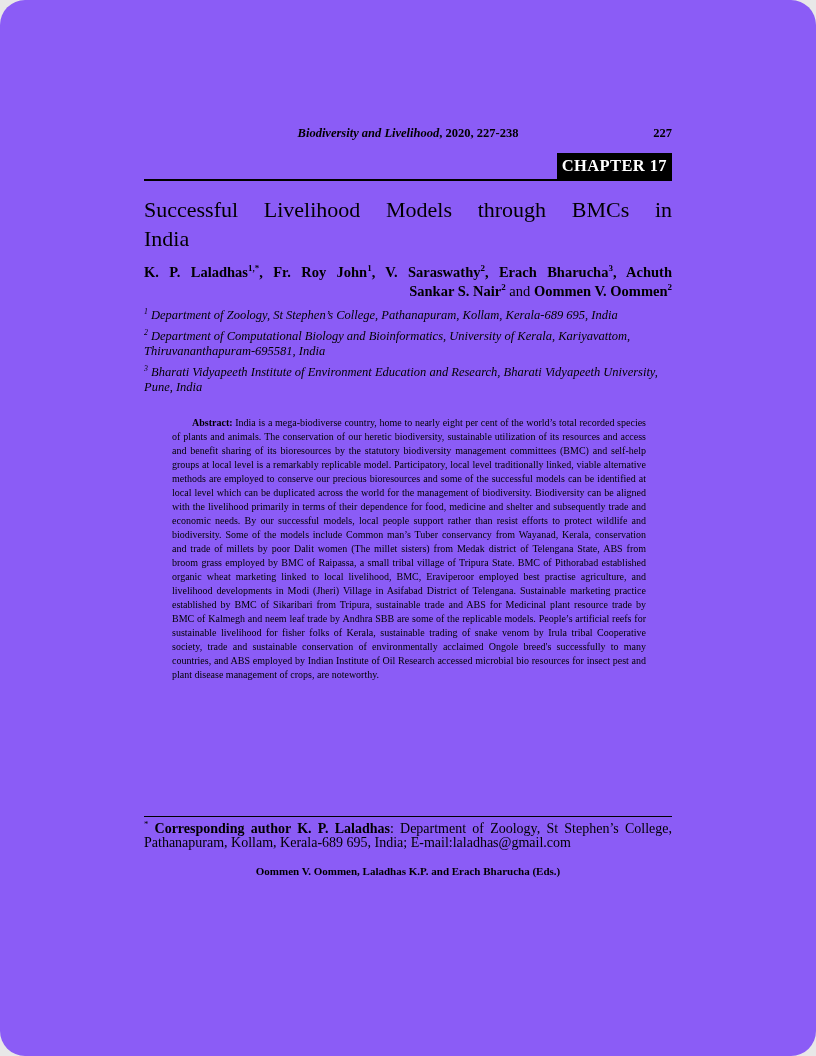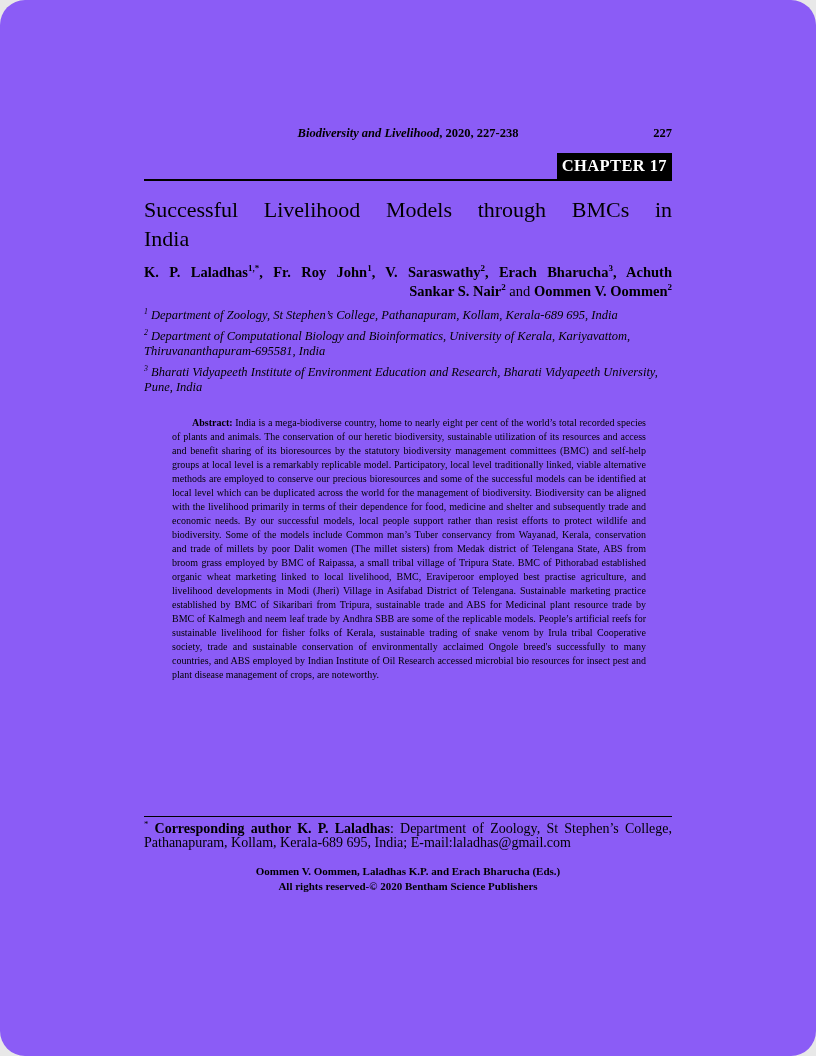--- a/index.html
+++ b/index.html
@@ -119,16 +119,15 @@
   </div>
 
   <p class="abstract"><span class="b">Abstract:</span> <span>India is a mega-biodiverse country, home to nearly eight per cent of the world’s total recorded species of plants and animals. The conservation of our heretic biodiversity, sustainable utilization of its resources and access and benefit sharing of its bioresources by the statutory biodiversity management committees (BMC) and self-help groups at local level is a remarkably replicable model. Participatory, local level traditionally linked, viable alternative methods are employed to conserve our precious bioresources and some of the successful models can be identified at local level which can be duplicated across the world for the management of biodiversity. Biodiversity can be aligned with the livelihood primarily in terms of their dependence for food, medicine and shelter and subsequently trade and economic needs. By our successful models, local people support rather than resist efforts to protect wildlife and biodiversity. Some of the models include Common man’s Tuber conservancy from Wayanad, Kerala, conservation and trade of millets by poor Dalit women (The millet sisters) from Medak district of Telengana State, ABS from broom grass employed by BMC of Raipassa, a small tribal village of Tripura State. BMC of Pithorabad established organic wheat marketing linked to local livelihood, BMC, Eraviperoor employed best practise agriculture, and livelihood developments in Modi (Jheri) Village in Asifabad District of Telengana. Sustainable marketing practice established by BMC of Sikaribari from Tripura, sustainable trade and ABS for Medicinal plant resource trade by BMC of Kalmegh and neem leaf trade by Andhra SBB are some of the replicable models. People’s artificial reefs for sustainable livelihood for fisher folks of Kerala, sustainable trading of snake venom by Irula tribal Cooperative society, trade and sustainable conservation of environmentally acclaimed Ongole breed's successfully to many countries, and ABS employed by Indian Institute of Oil Research accessed microbial bio resources for insect pest and plant disease management of crops, are noteworthy.</span></p>
 
   <div class="footnote-block">
     <div><sup>*</sup><span> </span><span class="b">Corresponding author K. P. Laladhas</span><span>: Department of Zoology, St Stephen’s College, Pathanapuram, Kollam, Kerala-689 695, India; E-mail:laladhas@gmail.com</span></div>
   </div>
 
   <div class="footer">
     <div>Oommen V. Oommen, Laladhas K.P. and Erach Bharucha (Eds.)</div>
-    <div>All rights reserved-© 2020 Bentham Science Publishers</div>
   </div>
 
 </div>
 
 </body></html>

